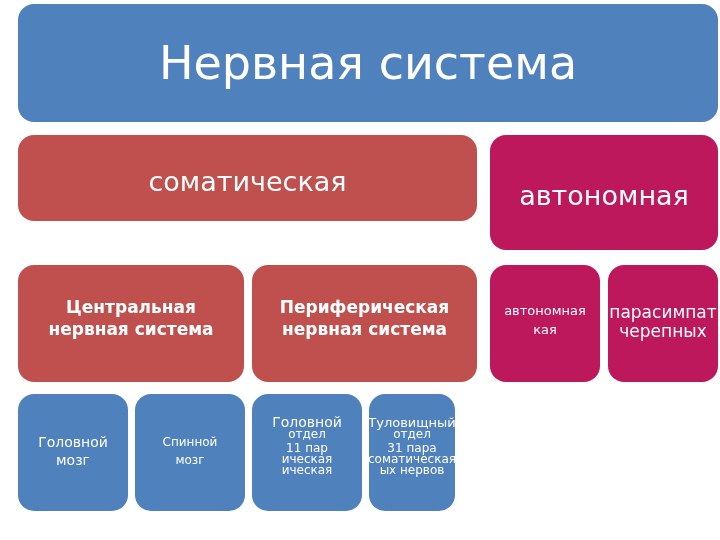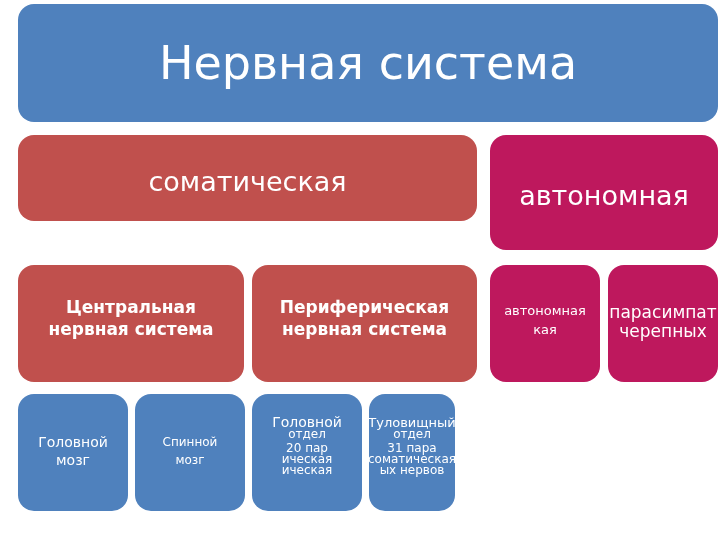--- a/index.html
+++ b/index.html
@@ -80,21 +80,21 @@
 
 <div class="box blue r3" id="spine">
   <span>Спинной</span>
   <span>мозг</span>
 </div>
 
 <div class="box blue r3" id="head">
   <span class="t1">Головной</span>
   <span>отдел</span>
   <span class="gap"></span>
-  <span>20 пар</span>
+  <span>11 пар</span>
   <span>ическая</span>
   <span>ическая</span>
 </div>
 
 <div class="box blue r3" id="trunk">
   <span class="t1">Туловищный</span>
   <span>отдел</span>
   <span class="gap"></span>
   <span>31 пара</span>
   <span>соматическая</span>

